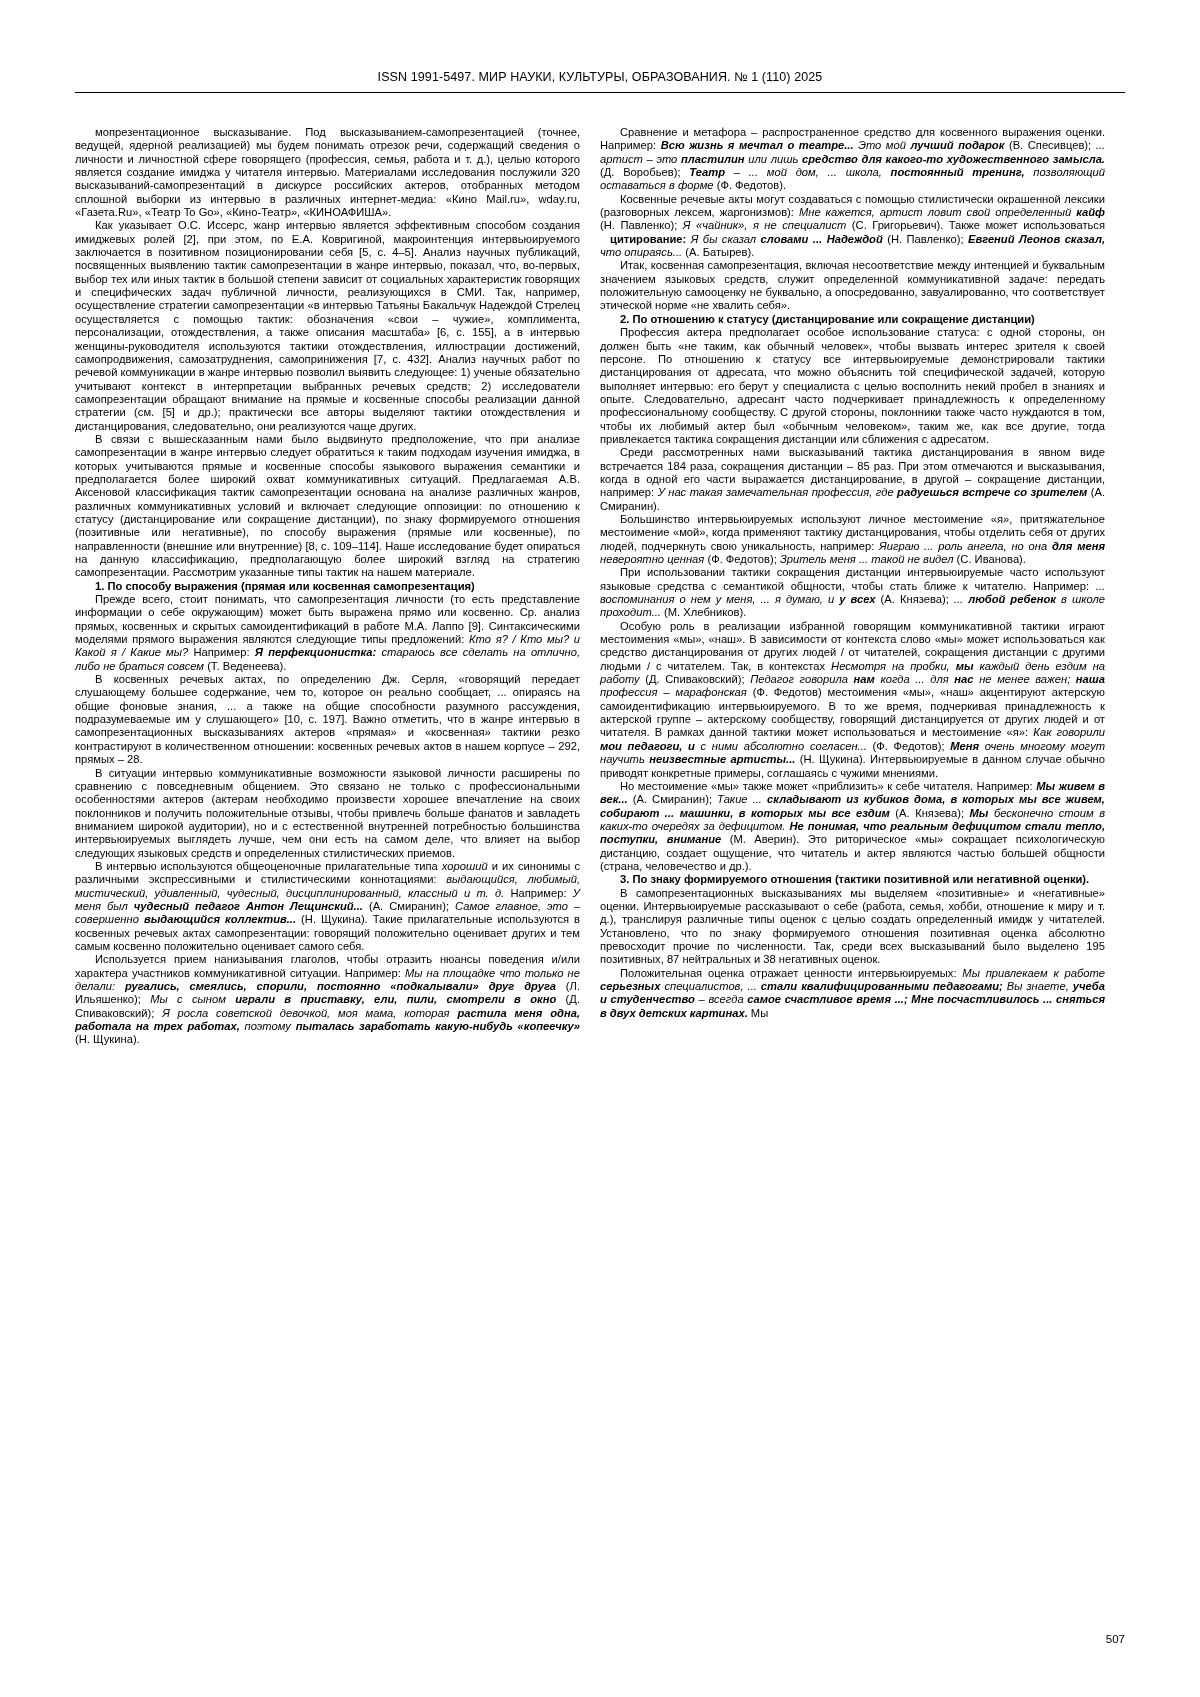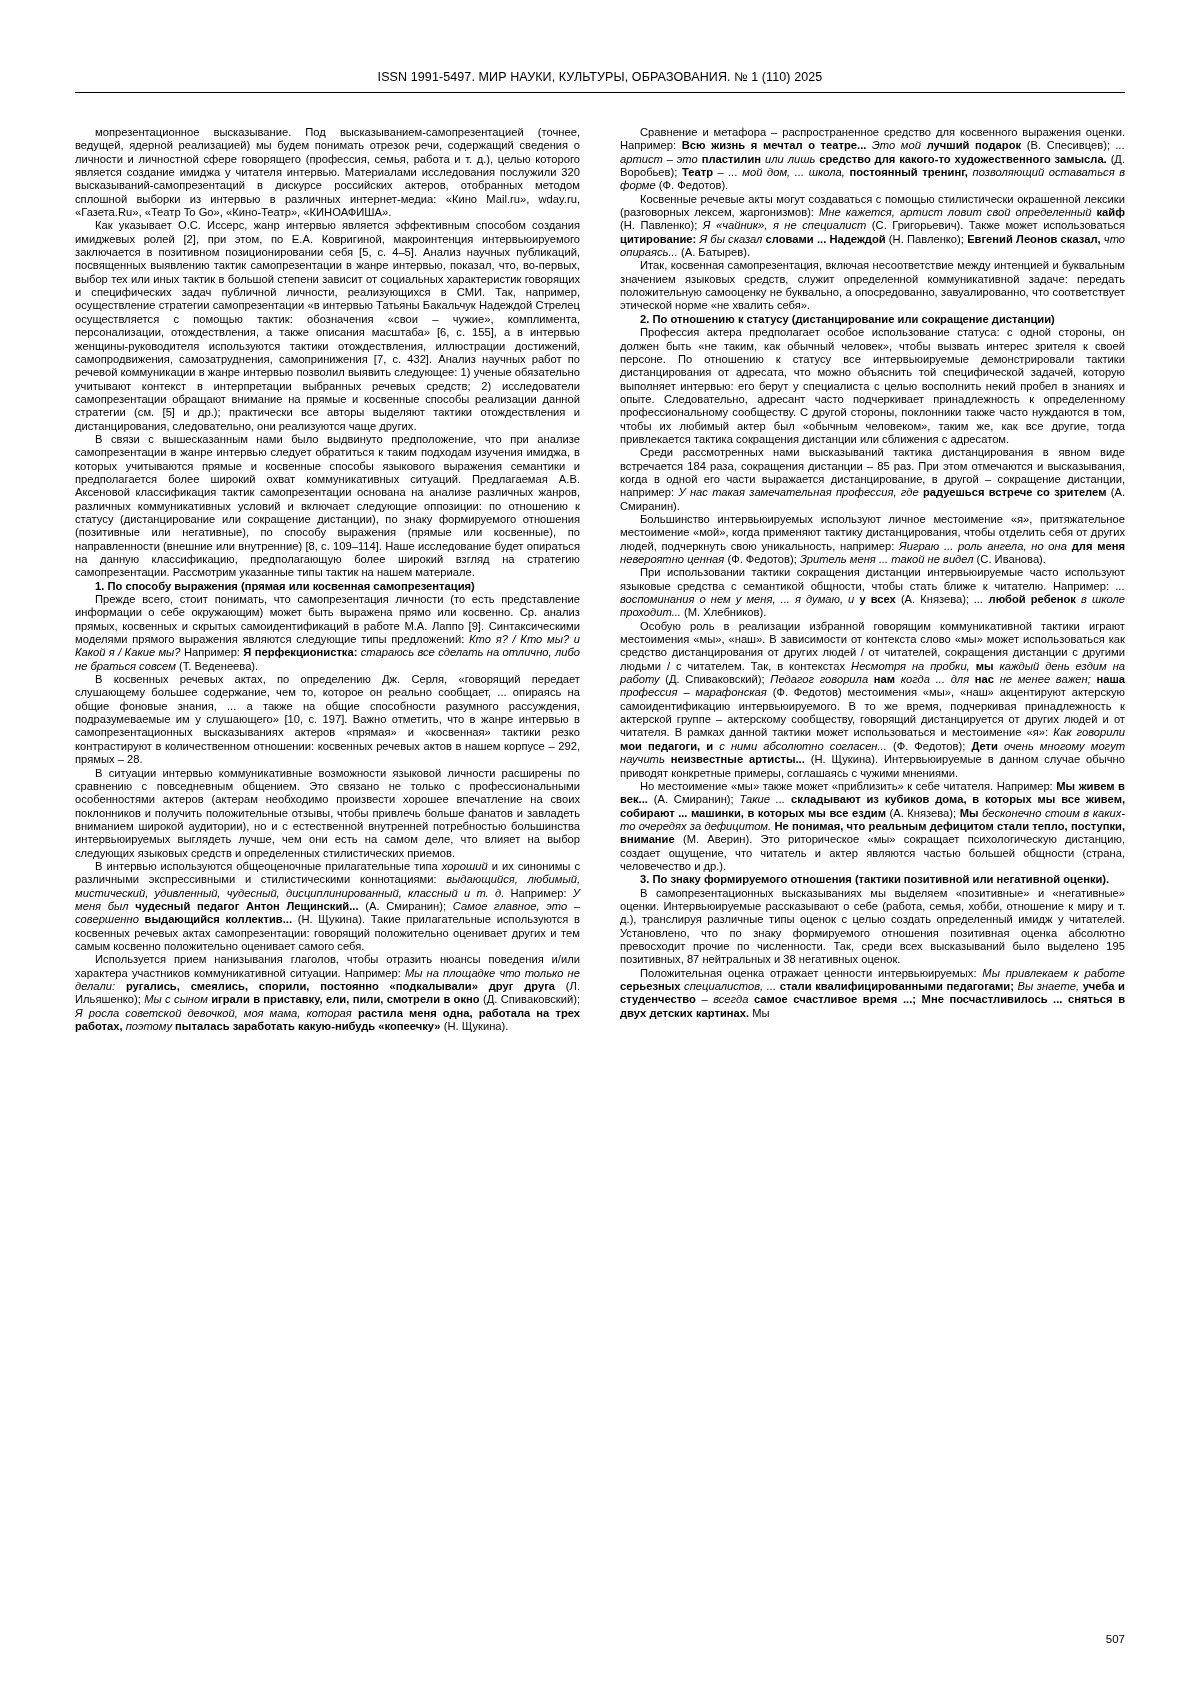--- a/index.html
+++ b/index.html
@@ -41,42 +41,42 @@
     height: 1px;
     background: #000;
   }
   .columns {
     position: absolute;
     top: 126px;
     left: 75px;
     width: 1050px;
     height: 1500px;
     display: flex;
-    gap: 40px;
+    gap: 20px;
   }
   .col {
     width: 505px;
     font-size: 11.2px;
     line-height: 13.35px;
     text-align: justify;
     text-justify: inter-word;
     hyphens: auto;
   }
   .col p {
     margin: 0;
     text-indent: 20px;
   }
   .subhead {
     margin: 0;
     text-indent: 20px;
     font-weight: bold;
   }
   i { }
-  b { font-weight: bold; }
-  .bi { font-weight: bold; }
+  b { font-weight: bold; margin-left: 10px; }
+  .bi { font-weight: bold; font-style: italic; }
   .footer {
     position: absolute;
     bottom: 52px;
     right: 75px;
     font-size: 11.5px;
   }
 </style>
 </head>
 <body>
 
@@ -220,21 +220,21 @@
         <i>когда ... для</i>
         <span class="bi">нас</span>
         <i>не менее важен;</i>
         <span class="bi">наша</span>
         <i>профессия – марафонская</i>
         <span>(Ф. Федотов) местоимения «мы», «наш» акцентируют актерскую самоидентификацию интервьюируемого. В то же время, подчеркивая принадлежность к актерской группе – актерскому сообществу, говорящий дистанцируется от других людей и от читателя. В рамках данной тактики может использоваться и местоимение «я»:</span>
         <i>Как говорили</i>
         <span class="bi">мои педагоги, и</span>
         <i>с ними абсолютно согласен...</i>
         <span>(Ф. Федотов);</span>
-        <span class="bi">Дети</span>
+        <span class="bi">Меня</span>
         <i>очень многому могут научить</i>
         <span class="bi">неизвестные артисты...</span>
         <span>(Н. Щукина). Интервьюируемые в данном случае обычно приводят конкретные примеры, соглашаясь с чужими мнениями.</span>
       </p>
 
       <p>
         <span>Но местоимение «мы» также может «приблизить» к себе читателя. Например:</span>
         <span class="bi">Мы живем в век...</span>
         <span>(А. Смиранин);</span>
         <i>Такие ...</i>

